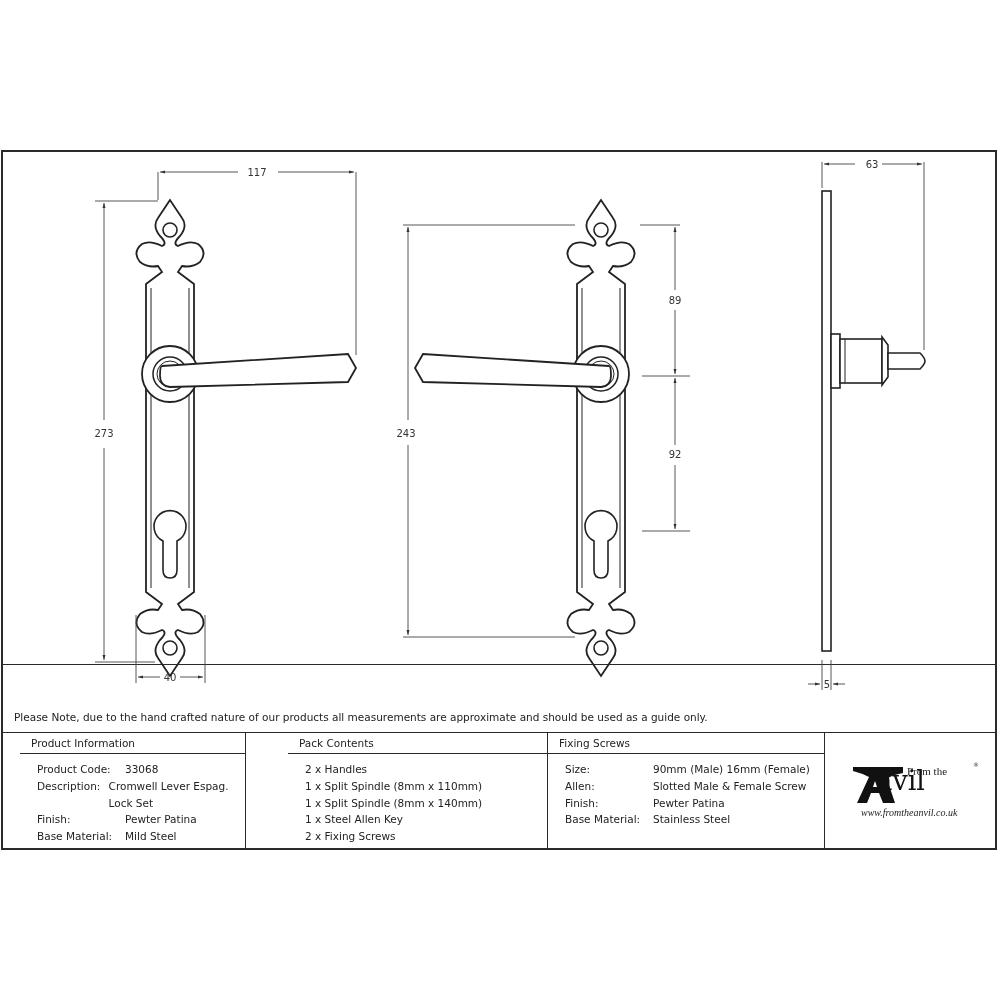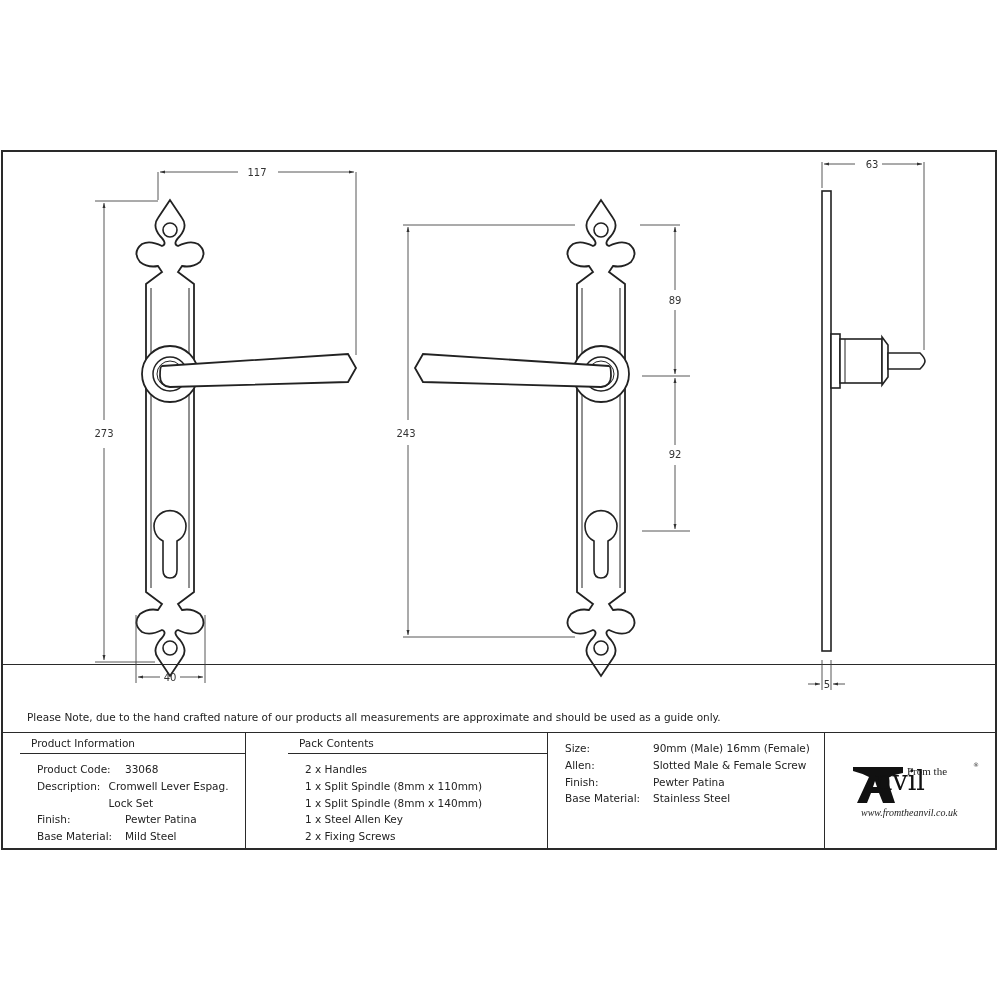--- a/index.html
+++ b/index.html
@@ -1,21 +1,21 @@
 <!DOCTYPE html>
 <html><head>
 <meta charset="utf-8">
 <style>
   html, body { margin: 0; padding: 0; background: #ffffff; }
   body { width: 1000px; height: 1000px; position: relative; overflow: hidden; font-family: "DejaVu Sans", "Liberation Sans", sans-serif; color: #222; }
   .sheet { position: absolute; left: 1px; top: 150px; width: 996px; height: 700px; border: 2px solid #2a2a2a; box-sizing: border-box; }
   .drawing-area { position: absolute; left: 0; top: 0; width: 100%; height: 513px; border-bottom: 1.5px solid #2a2a2a; box-sizing: border-box; }
   svg.drawing { position: absolute; left: -3px; top: -152px; width: 1000px; height: 1000px; }
   .dim { font-family: "DejaVu Sans", sans-serif; font-size: 10px; fill: #333; }
-  .note { position: absolute; left: 0; top: 551px; width: 100%; height: 30px; border-bottom: 1.5px solid #2a2a2a; box-sizing: border-box; font-size: 10.5px; padding: 8px 0 0 24px; }
+  .note { position: absolute; left: 0; top: 551px; width: 100%; height: 30px; border-bottom: 1.5px solid #2a2a2a; box-sizing: border-box; font-size: 10.5px; padding: 8px 0 0 11px; }
   .table { position: absolute; left: 0; top: 581px; width: 100%; height: 115px; }
   .col { position: absolute; top: 0; height: 115px; border-right: 1.5px solid #2a2a2a; box-sizing: border-box; }
   .col .hdr { height: 21px; border-bottom: 1.5px solid #2a2a2a; box-sizing: border-box; font-size: 10.5px; padding: 4px 0 0 11px; }
   .col .rows { padding: 7px 0 0 17px; font-size: 10.5px; line-height: 16.8px; }
   .row { display: flex; }
   .row .k { width: 88px; }
   .logo { position: absolute; left: 822px; top: 0; width: 172px; height: 115px; }
   .logo .anvil-word { position: absolute; left: 50px; top: 32px; font-family: "DejaVu Serif", "Liberation Serif", serif; font-size: 27px; letter-spacing: 0px; color: #111; }
   .logo .fromthe { position: absolute; left: 82px; top: 32px; font-family: "Liberation Serif", serif; font-size: 11px; color: #222; }
   .logo .url { position: absolute; left: 36px; top: 74px; font-family: "Liberation Serif", serif; font-style: italic; font-size: 10px; color: #222; text-align: center; }
@@ -143,20 +143,21 @@
       <div class="rows">
         <div>2 x Handles</div>
         <div>1 x Split Spindle (8mm x 110mm)</div>
         <div>1 x Split Spindle (8mm x 140mm)</div>
         <div>1 x Steel Allen Key</div>
         <div>2 x Fixing Screws</div>
       </div>
     </div>
 
     <div class="col" style="left:545px; width:277px;">
+      <div class="hdr">Fixing Screws</div>
       <div class="rows">
         <div class="row">
             <span class="k">Size:</span>
             <span>90mm (Male) 16mm (Female)</span>
           </div>
         <div class="row">
             <span class="k">Allen:</span>
             <span>Slotted Male &amp; Female Screw</span>
           </div>
         <div class="row">

